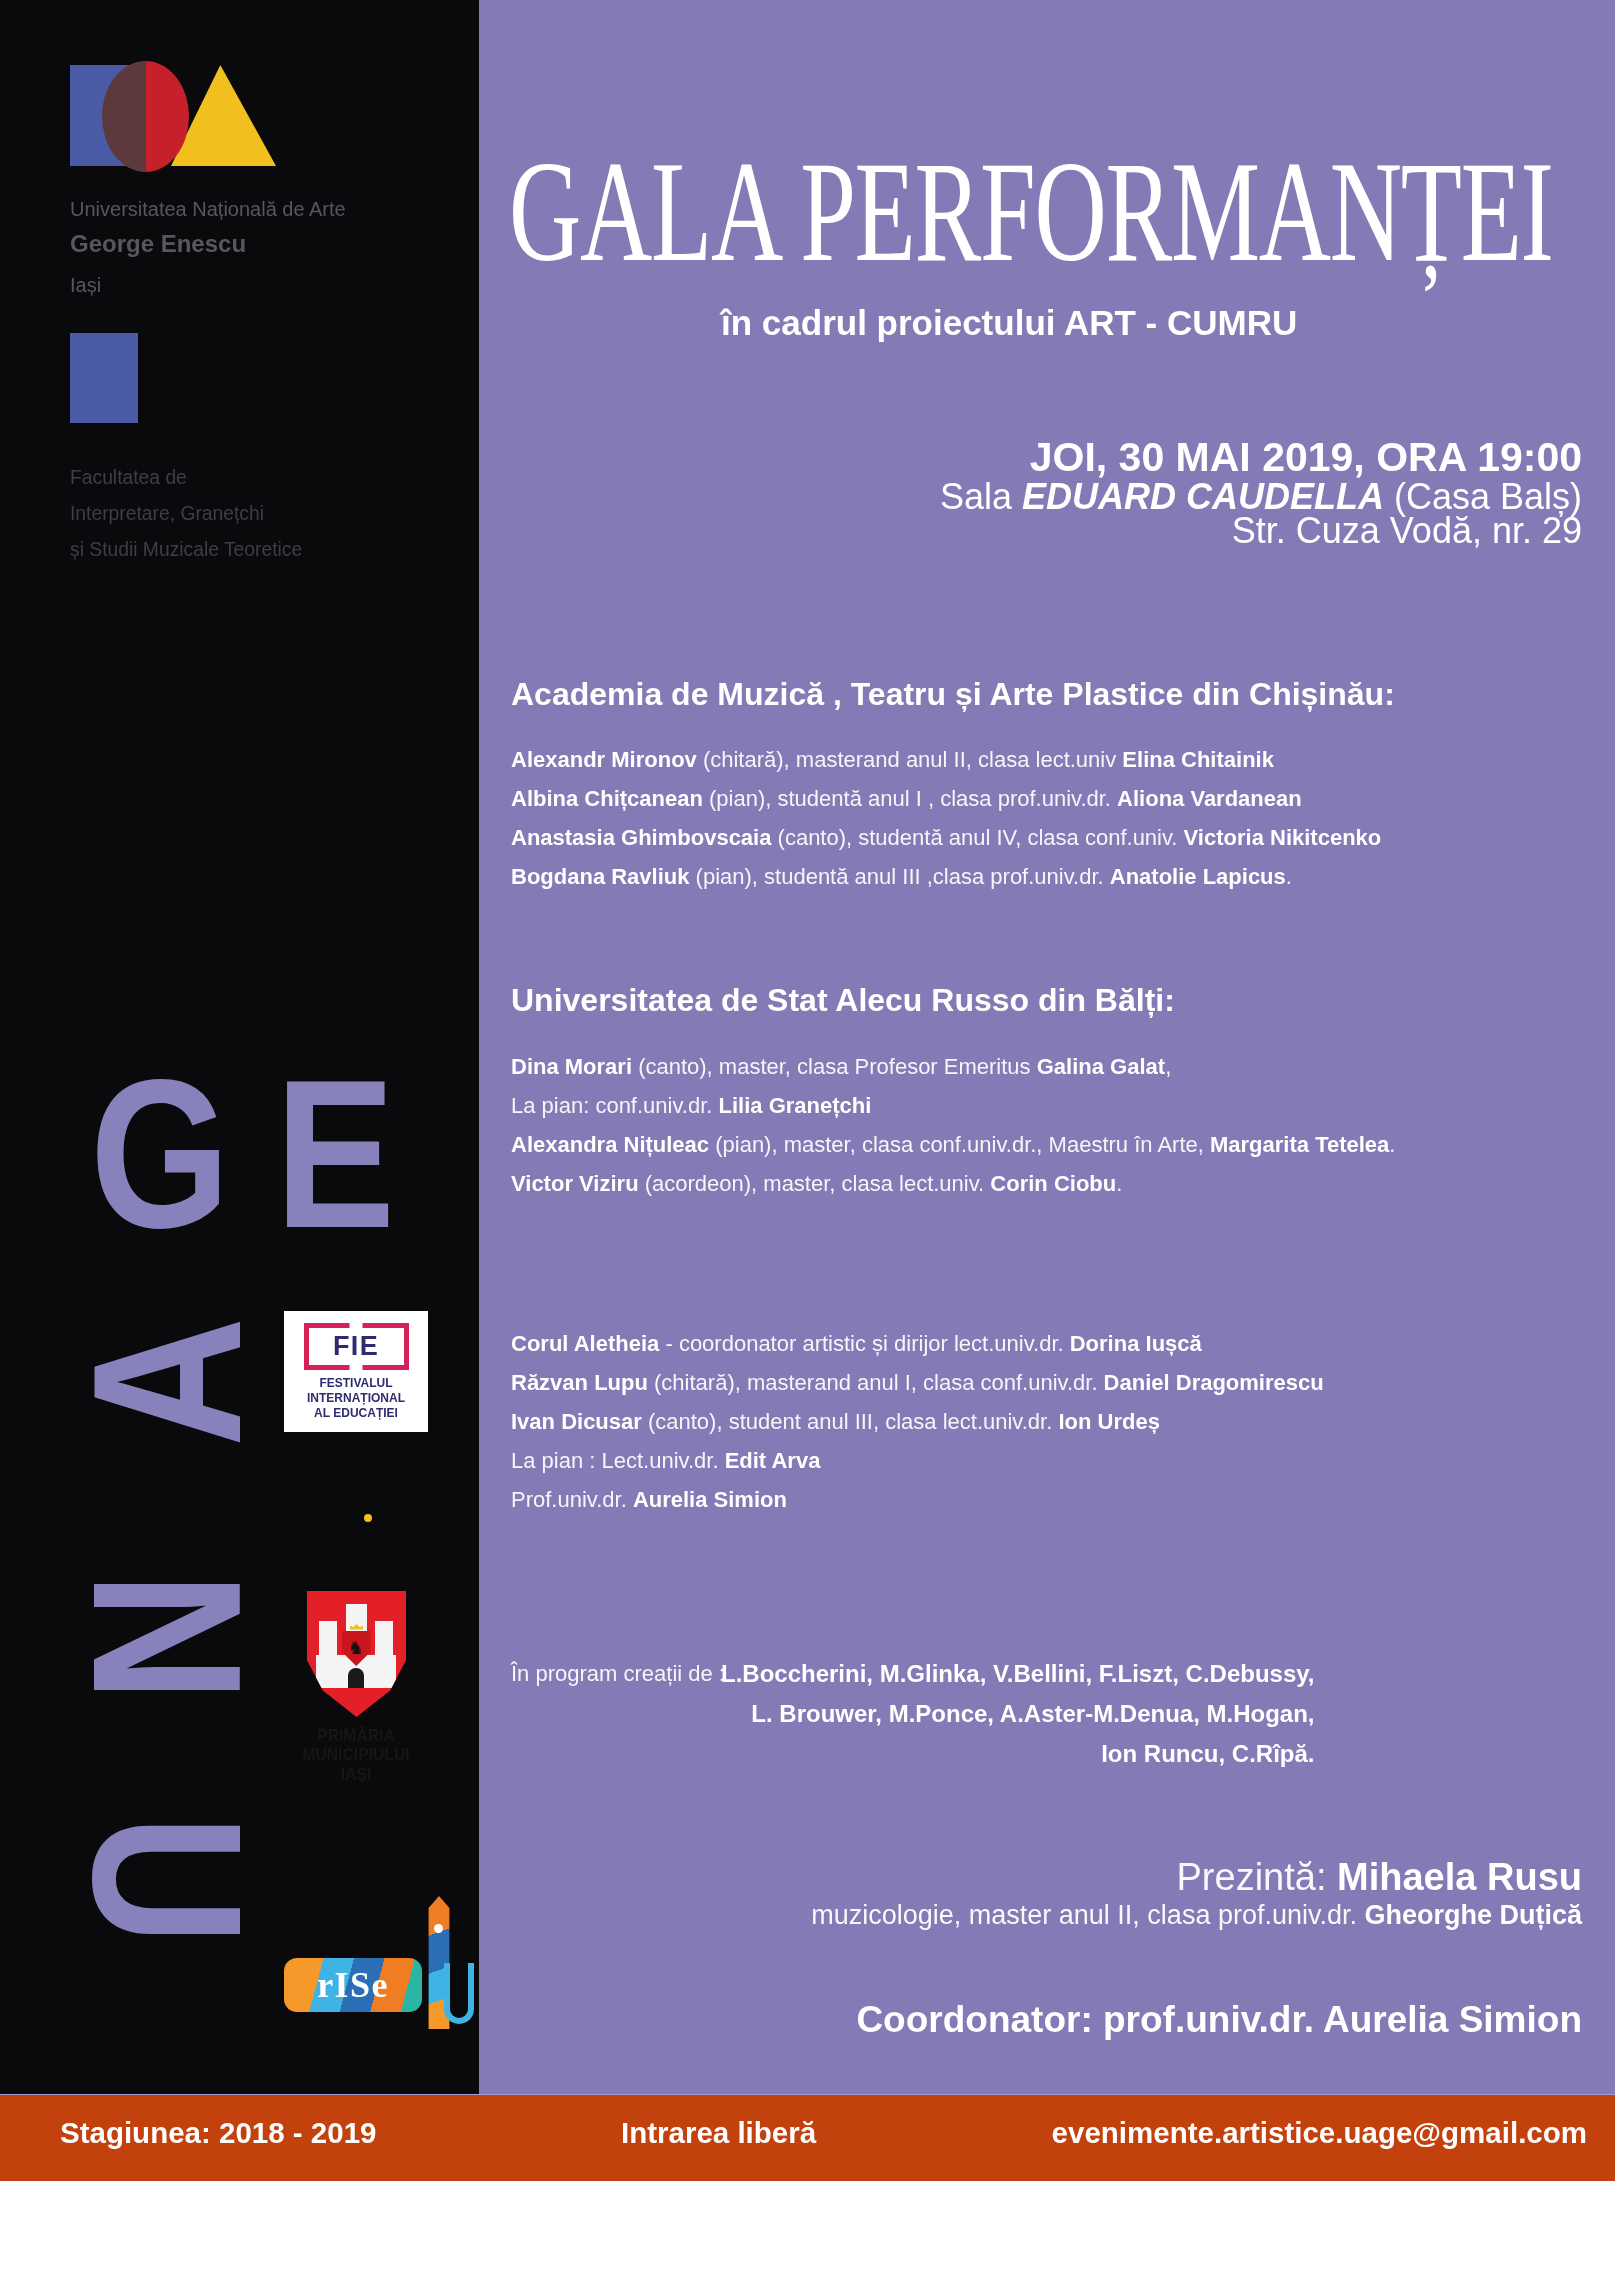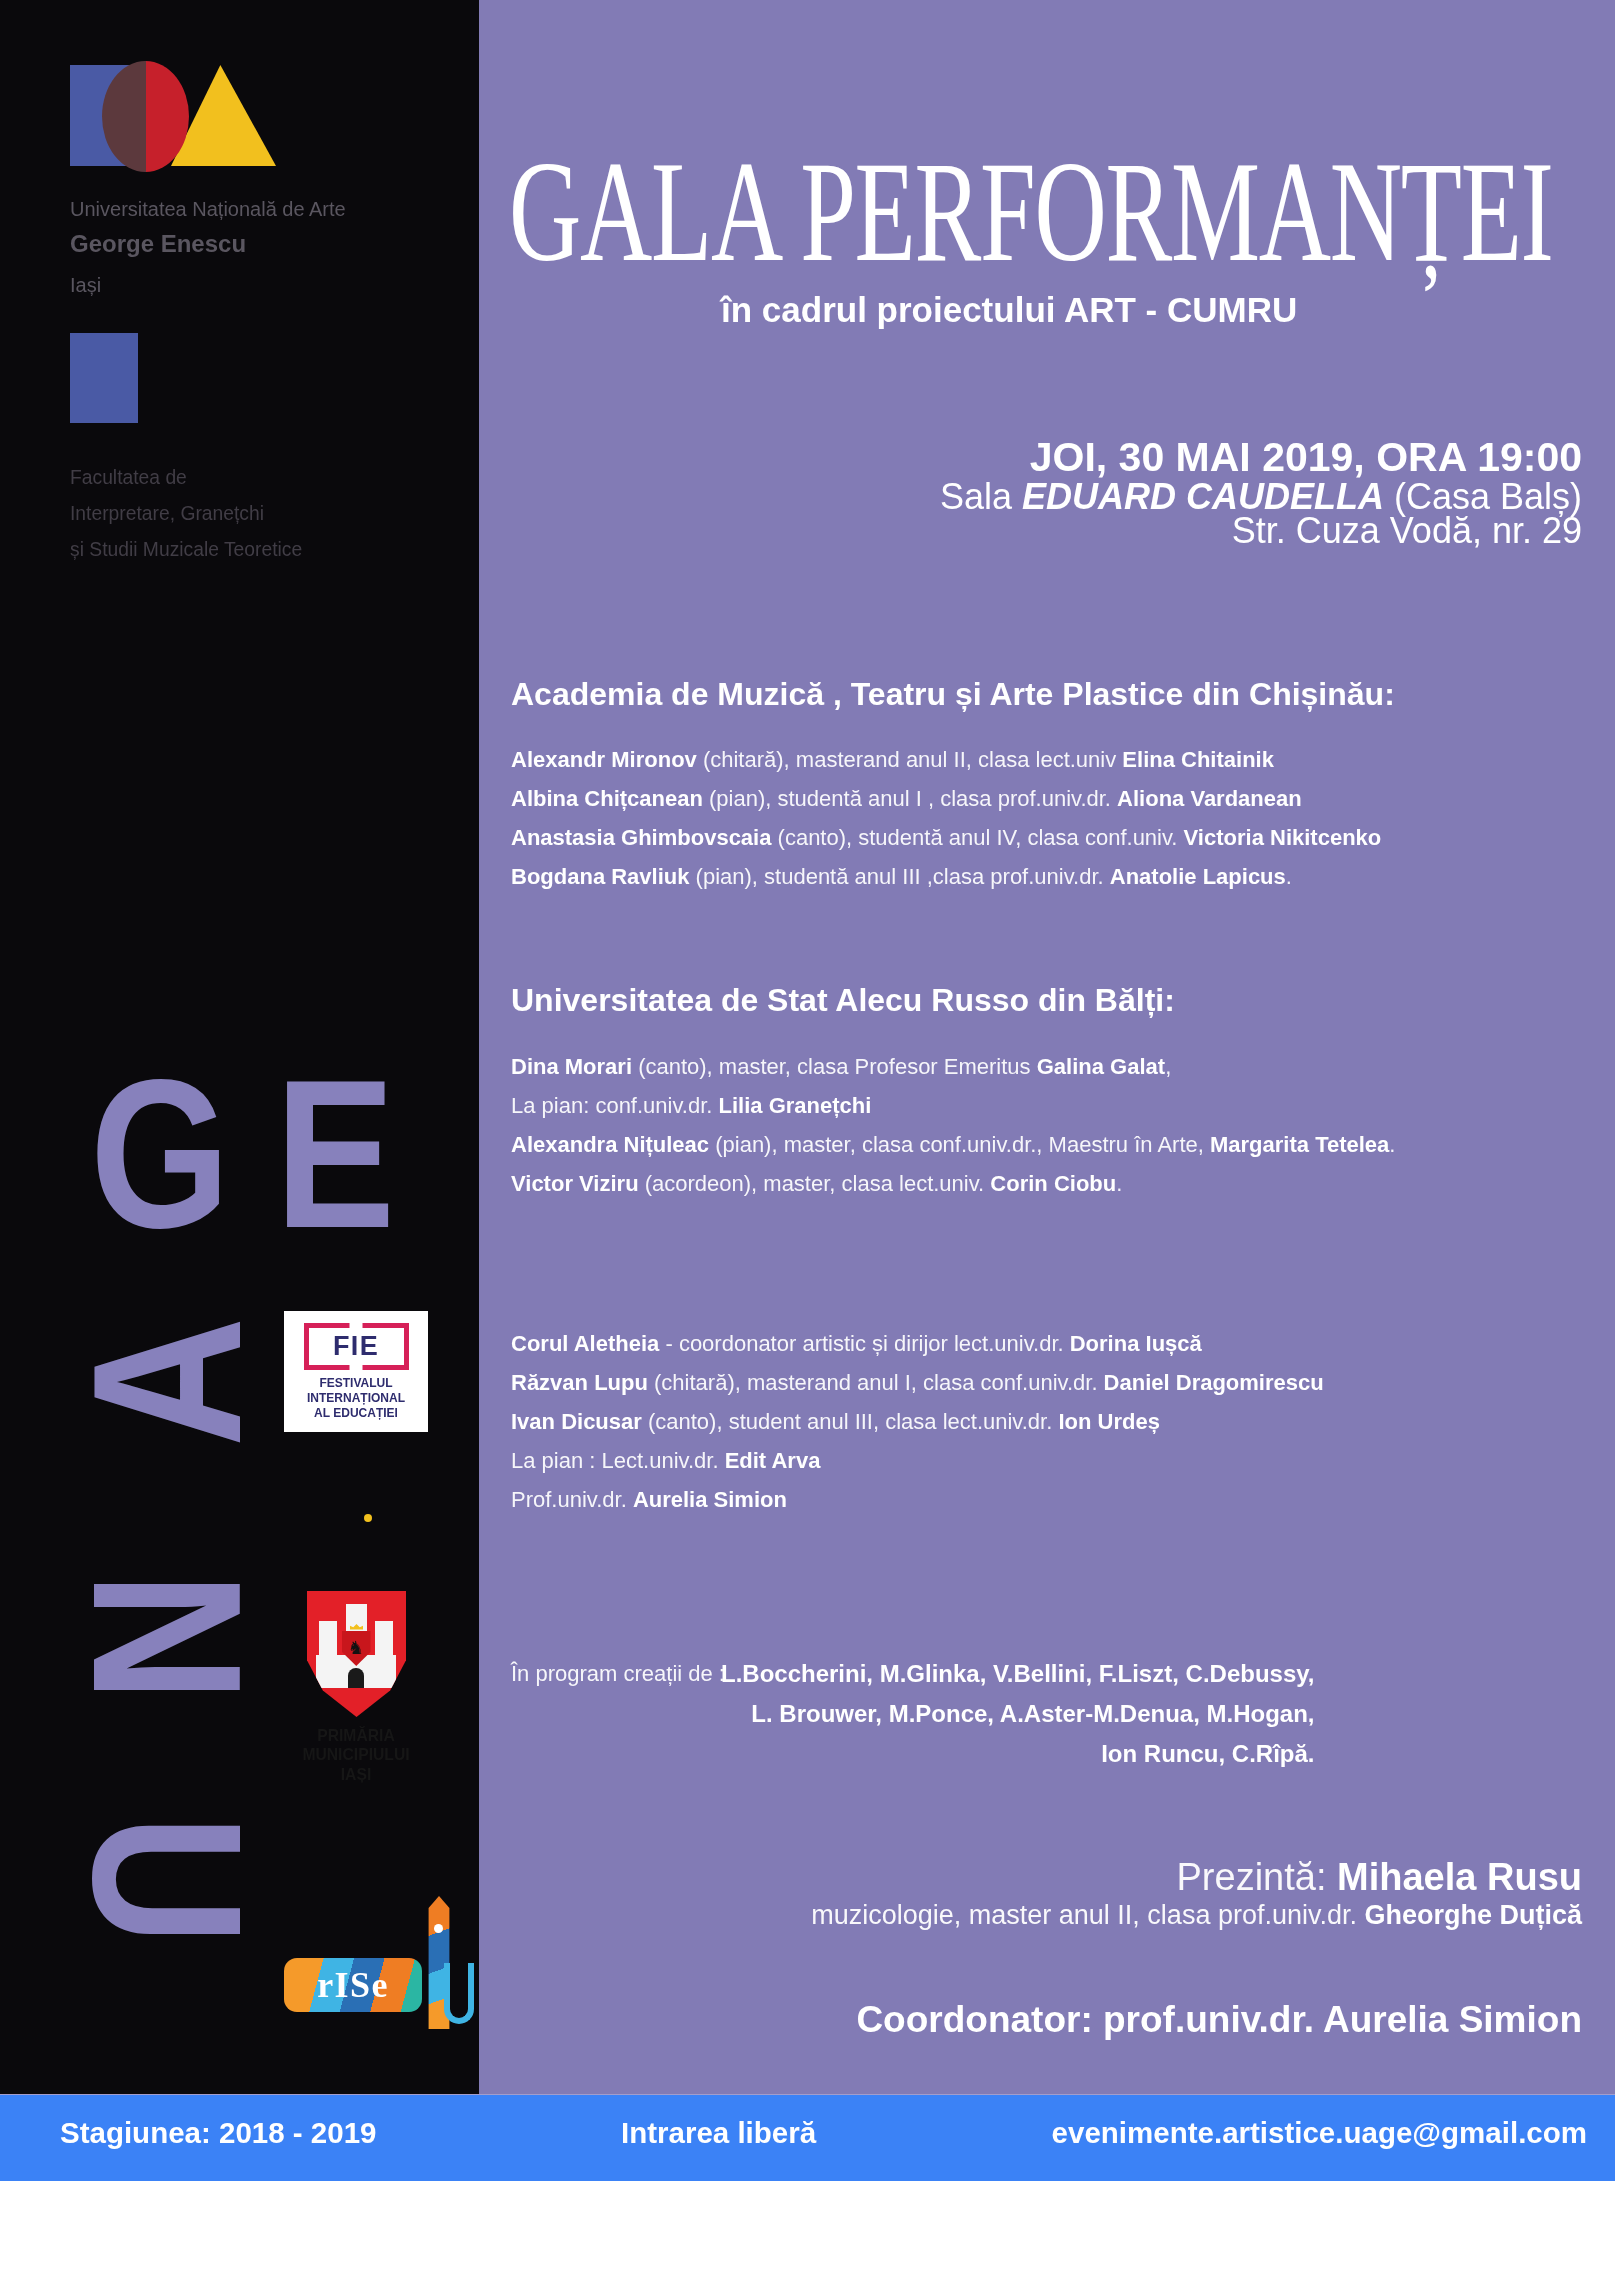--- a/index.html
+++ b/index.html
@@ -1,21 +1,21 @@
 <!DOCTYPE html>
 <html style="font-size:7.4px"><head>
 <meta charset="utf-8">
 <style>
   html,body{margin:0;padding:0;}
   body{width:1615px;height:2295px;position:relative;background:#fff;
        font-family:"Liberation Sans","DejaVu Sans",sans-serif;overflow:hidden;}
   
   .main-bg{position:absolute;left:0;top:0;width:1615px;height:2181px;background:#827BB5;}
   .sidebar{position:absolute;left:0;top:0;width:479px;height:2094px;background:#0A090C;}
-  .band{position:absolute;left:0;top:2094px;width:1615px;height:87px;background:#3b82f6;
+  .band{position:absolute;left:0;top:2094px;width:1615px;height:87px;background:#c2410c;
         border-top:1.8px solid #A39DCB;box-sizing:border-box;}
   .footer{position:absolute;left:0;top:2181px;width:1615px;height:114px;background:#ffffff;}
   
   .sq1{position:absolute;left:70px;top:65px;width:68px;height:101px;background:#4A5AA5;}
   .tri{position:absolute;left:171px;top:65px;width:105px;height:101px;background:#F2C01E;
        clip-path:polygon(47% 0,0 100%,100% 100%);}
   .ell{position:absolute;left:102px;top:61px;width:87px;height:111px;border-radius:50%;
        background:linear-gradient(90deg,#5C393D 50%,#C6202B 50%);}
   .sq2{position:absolute;left:70px;top:333px;width:68px;height:90px;background:#4A5AA5;}
   .univ1{position:absolute;left:70px;top:198px;font-size:20px;color:#5A5660;white-space:nowrap;}
@@ -54,21 +54,21 @@
   .rise-tower{position:absolute;left:413px;top:1896px;width:52px;height:133px;
               clip-path:polygon(50% 0,70% 9%,70% 100%,30% 100%,30% 9%);
               background:linear-gradient(160deg,#EF7D23 0 30%,#2A6FB5 30% 55%,#3FB4E4 55% 75%,#F59A2A 75%);}
   .rise-dot{position:absolute;left:434px;top:1924px;width:9.2px;height:9.2px;border-radius:50%;background:#fff;}
   .rise-u{position:absolute;left:444px;top:1963px;width:30px;height:61px;box-sizing:border-box;
           border:6.4px solid #3FB4E4;border-top:none;border-radius:0 0 16.6px 16.6px;}
   
   .title{position:absolute;left:509px;top:141px;font-family:"Liberation Serif","DejaVu Serif",serif;
          font-size:143px;line-height:1;color:#fff;letter-spacing:-1.8px;white-space:nowrap;
          transform:scaleX(.70);transform-origin:left top;}
-  .subtitle{position:absolute;left:721px;top:290px;font-size:35px;font-weight:700;color:#fff;white-space:nowrap;}
+  .subtitle{position:absolute;left:721px;top:303px;font-size:35px;font-weight:700;color:#fff;white-space:nowrap;}
   .dl{position:absolute;right:33px;text-align:right;color:#fff;white-space:nowrap;}
   .when{top:434px;font-size:41px;font-weight:700;}
   .where{top:476px;font-size:36px;}
   .address{top:510px;font-size:36px;}
   .sec{position:absolute;left:511px;color:#fff;}
   .sec h2{margin:0;font-size:32px;line-height:32px;font-weight:700;white-space:nowrap;}
   .sec .lines{margin-top:29.5px;}
   .sec.s2 .lines{margin-top:31px;}
   .sec .ln{font-size:22px;line-height:39px;white-space:nowrap;color:rgba(255,255,255,.93);}
   .b{font-weight:700;color:#fff;}

